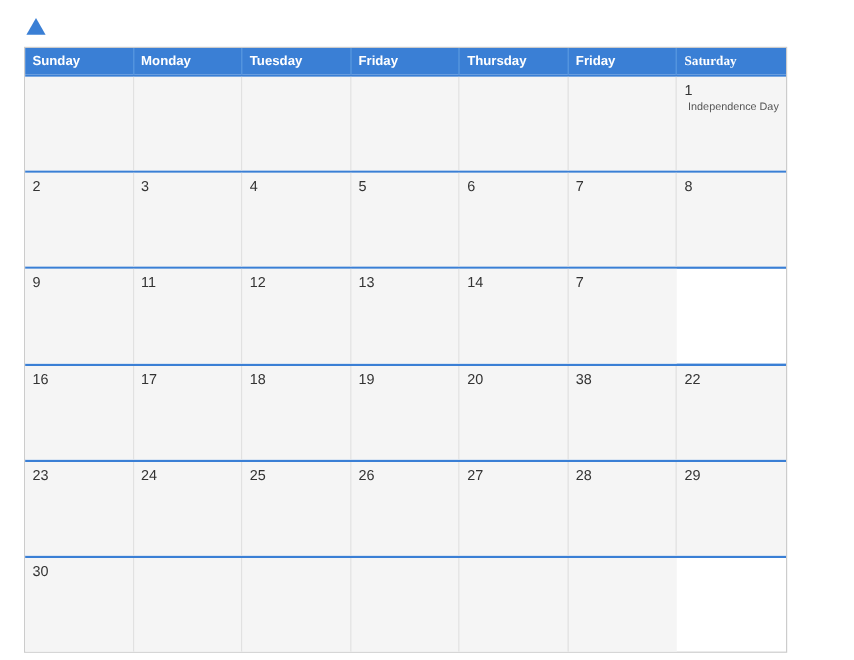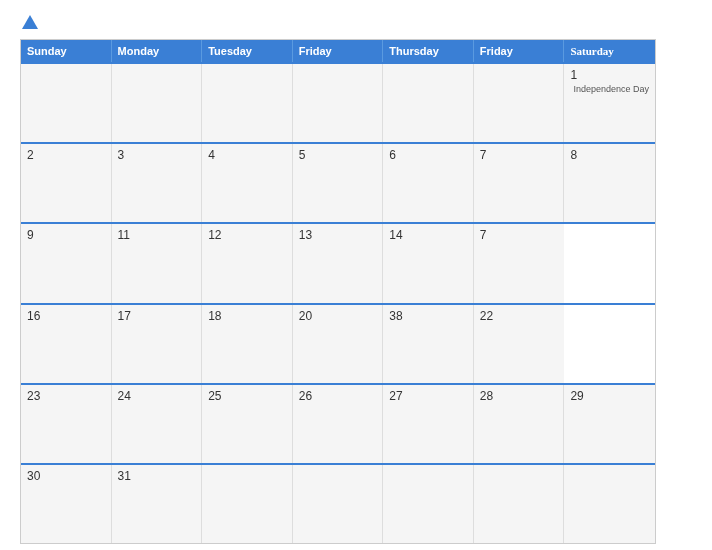--- a/index.html
+++ b/index.html
@@ -228,20 +228,23 @@
           <div class="cal-cell">
             <span class="day-number">16</span>
           </div>
           <div class="cal-cell">
             <span class="day-number">17</span>
           </div>
           <div class="cal-cell">
             <span class="day-number">18</span>
           </div>
           <div class="cal-cell">
+            <span class="day-number">19</span>
+          </div>
+          <div class="cal-cell">
             <span class="day-number">20</span>
           </div>
           <div class="cal-cell">
             <span class="day-number">38</span>
           </div>
           <div class="cal-cell">
             <span class="day-number">22</span>
           </div>
         </div>
         <div class="cal-week">
@@ -263,23 +266,20 @@
           <div class="cal-cell">
             <span class="day-number">28</span>
           </div>
           <div class="cal-cell">
             <span class="day-number">29</span>
           </div>
         </div>
         <div class="cal-week">
           <div class="cal-cell">
             <span class="day-number">30</span>
-          </div>
-          <div class="cal-cell">
-            <span class="day-number">31</span>
           </div>
           <div class="cal-cell empty"></div>
           <div class="cal-cell empty"></div>
           <div class="cal-cell empty"></div>
           <div class="cal-cell empty"></div>
           <div class="cal-cell empty"></div>
         </div>
       </div>
   </div>
 </div>

